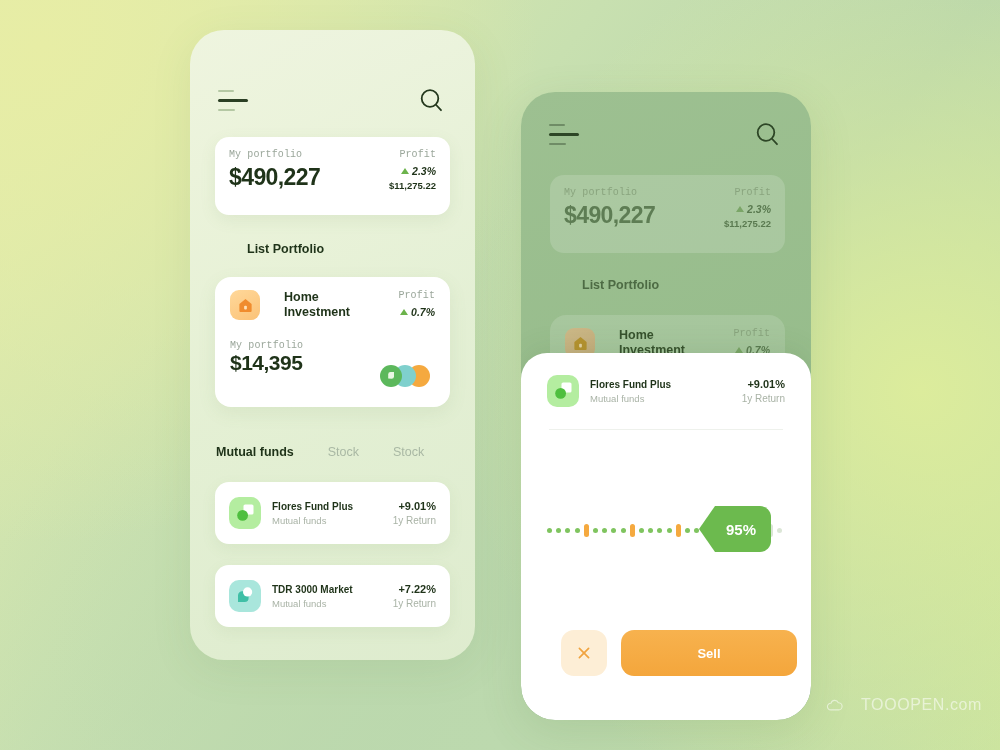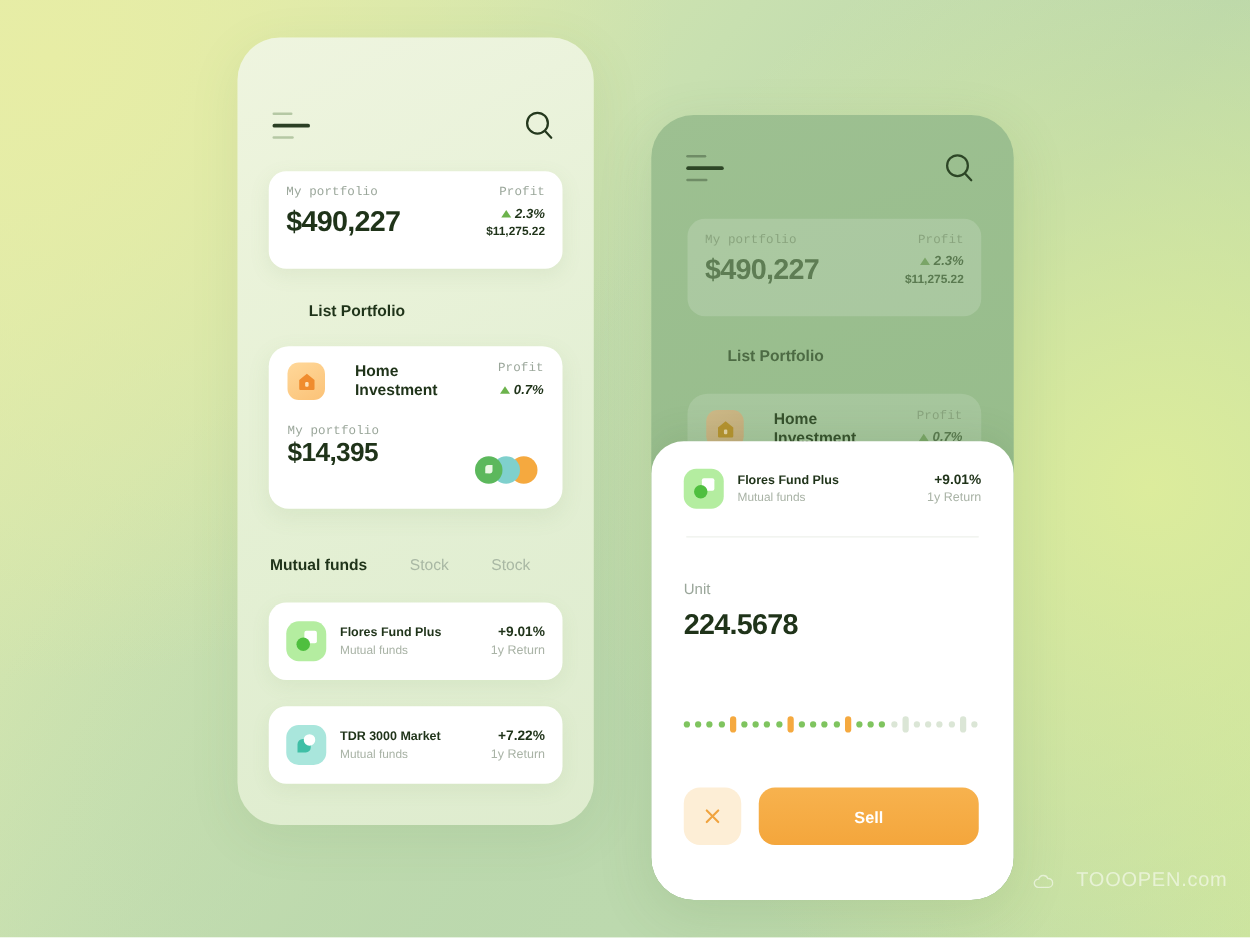--- a/index.html
+++ b/index.html
@@ -143,21 +143,21 @@
   .tick { position: absolute; top: 0; width: 5px; height: 13px; border-radius: 2.5px; background: #f5a93f; }
   .tick.pale { background: #dbe6d6; }
   .badge {
     position: absolute; left: 152px; top: -2px; width: 72px; height: 46px;
     background: #6cba4e; color: #fff; font-size: 15px; font-weight: 700;
     display: flex; align-items: center; justify-content: center;
     border-radius: 11px;
     clip-path: polygon(16px 0, 100% 0, 100% 100%, 16px 100%, 0 50%);
     padding-left: 12px;
   }
-  .actions { position: absolute; left: 26px; bottom: 44px; display: flex; gap: 14px; align-items: flex-start; }
+  .actions { position: absolute; left: 40px; bottom: 44px; display: flex; gap: 14px; align-items: flex-start; }
   .btn-close {
     width: 46px; height: 46px; border-radius: 13px; background: #fdeed6;
     display: flex; align-items: center; justify-content: center;
   }
   .btn-sell {
     width: 176px; height: 46px; border-radius: 13px;
     background: linear-gradient(180deg,#f7b24e,#f4a63c);
     color: #fff; font-size: 13px; font-weight: 700;
     display: flex; align-items: center; justify-content: center;
   }
@@ -360,24 +360,20 @@
         </div>
         <div class="sheet-right">
           <div class="fund-pct">+9.01%</div>
           <div class="fund-ret">1y Return</div>
         </div>
       </div>
 
       <div class="divider"></div>
 
       <div class="stats">
-        <div class="stat">
-          <div class="stat-lbl">Unit</div>
-          <div class="stat-val">224.5678</div>
-        </div>
       </div>
 
       <div class="slider-wrap">
         <div class="track" id="slider-track">
             <span class="dot" style="left: 0px;"></span>
             <span class="dot" style="left: 9.2px;"></span>
             <span class="dot" style="left: 18.4px;"></span>
             <span class="dot" style="left: 27.6px;"></span>
             <span class="tick" style="left: 36.8px;"></span>
             <span class="dot" style="left: 46px;"></span>
@@ -395,20 +391,21 @@
             <span class="dot" style="left: 156.4px;"></span>
             <span class="dot pale" style="left: 165.6px;"></span>
             <span class="tick pale" style="left: 174.8px;"></span>
             <span class="dot pale" style="left: 184px;"></span>
             <span class="dot pale" style="left: 193.2px;"></span>
             <span class="dot pale" style="left: 202.4px;"></span>
             <span class="dot pale" style="left: 211.6px;"></span>
             <span class="tick pale" style="left: 220.8px;"></span>
             <span class="dot pale" style="left: 230px;"></span>
           </div>
+        <div class="badge">95%</div>
       </div>
 
       <div class="actions">
         <div class="btn-close">
           <svg width="16" height="16" viewBox="0 0 16 16" aria-hidden="true">
             <line x1="3.4" y1="3.4" x2="12.6" y2="12.6" stroke="#f0a440" stroke-width="1.7" stroke-linecap="round"></line>
             <line x1="12.6" y1="3.4" x2="3.4" y2="12.6" stroke="#f0a440" stroke-width="1.7" stroke-linecap="round"></line>
           </svg>
         </div>
         <div class="btn-sell">Sell</div>

